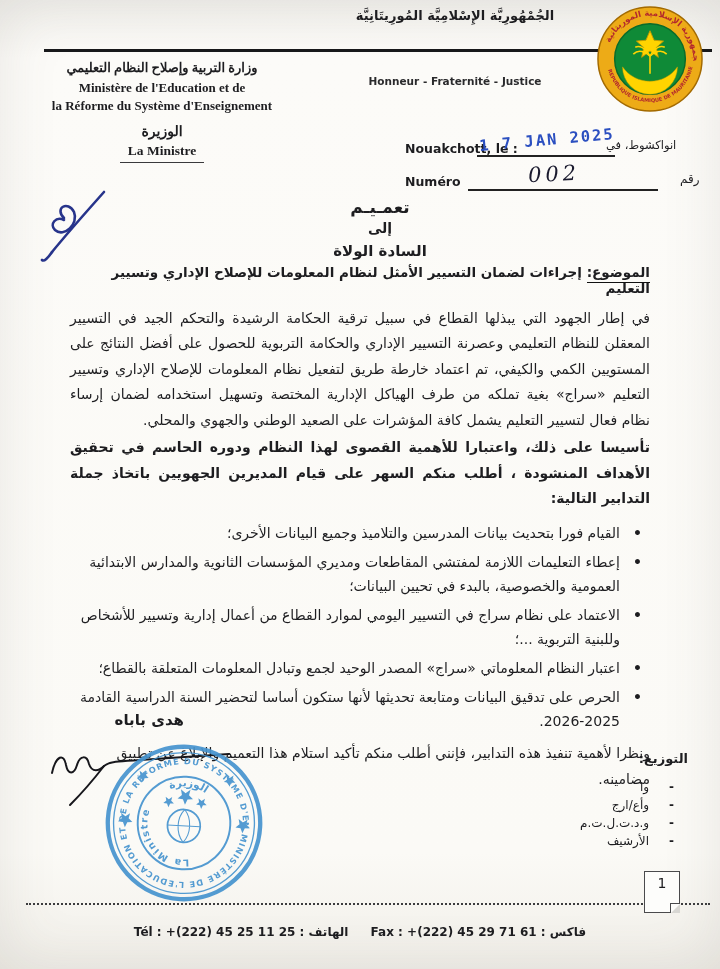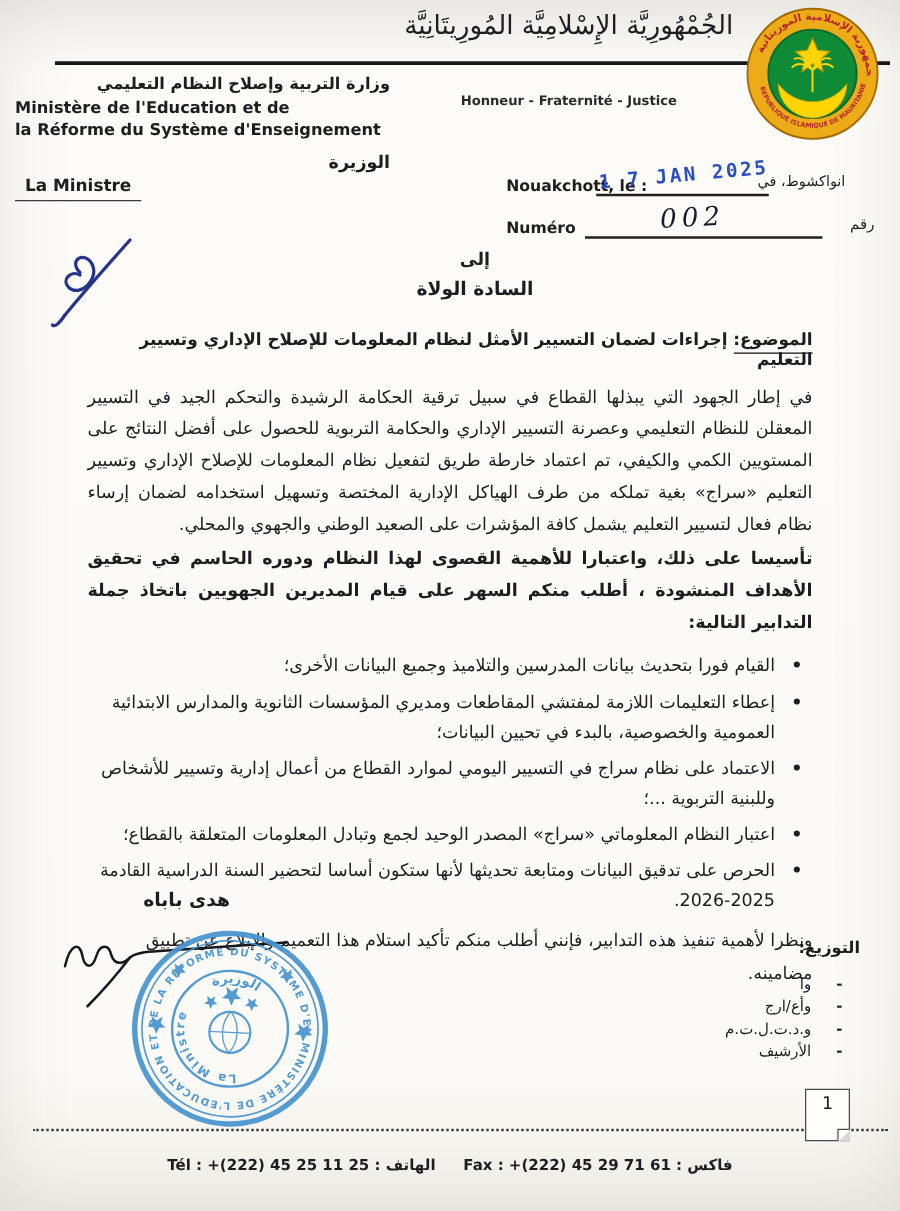--- a/index.html
+++ b/index.html
@@ -6,27 +6,27 @@
   .page{
     position:relative;width:720px;height:969px;margin:0 auto;
     background:linear-gradient(180deg,#f2f1ed 0%,#fcfbf8 6%,#fbfaf6 88%,#f1efe9 100%);
     overflow:hidden;color:#1d1d20;
     font-family:"DejaVu Sans",sans-serif;
     box-shadow:inset 0 0 60px rgba(90,85,70,.12);
   }
   .abs{position:absolute;}
   .ctr{text-align:center;}
   
-  .ar-state{top:8px;left:270px;width:370px;font-size:21px;font-weight:normal;}
+  .ar-state{top:8px;left:270px;width:370px;font-size:13px;font-weight:bold;}
   .ar-motto{top:34px;left:270px;width:370px;font-size:12.5px;}
   .hrule{top:49px;left:44px;width:668px;height:3px;background:#17181a;}
   .seal{top:5px;left:596px;width:108px;height:108px;}
   .fr-state{top:57px;left:280px;width:350px;font-size:12.5px;font-weight:bold;letter-spacing:.2px;}
   .fr-motto{top:75px;left:280px;width:350px;font-size:10.5px;font-weight:bold;color:#2a2a2c;}
-  .ministry{top:60px;left:12px;width:300px;}
+  .ministry{top:60px;left:12px;width:300px;text-align:center;font-family:Liberation Serif, serif;}
   .ministry .m-ar{font-size:13px;font-weight:bold;}
   .ministry .m-fr{font-size:13px;font-weight:bold;margin-top:3px;line-height:1.35;}
   .ministry .m-min-ar{font-size:14px;font-weight:bold;margin-top:9px;}
   .ministry .m-min-fr{font-size:13.5px;font-weight:bold;margin-top:3px;}
   .ministry .m-min-fr span{display:inline-block;border-bottom:1.6px solid #3a3a3c;padding:0 8px 3px;}
   
   .lbl-fr{font-size:12.5px;font-weight:bold;}
   .date-lbl{top:141px;left:405px;}
   .date-stamp{top:131px;left:479px;color:#2b4fc0;font-weight:bold;font-size:15.5px;
     letter-spacing:2px;transform:rotate(-5deg);font-family:"DejaVu Sans Mono",monospace;white-space:nowrap;}
@@ -127,20 +127,21 @@
 
   <svg class="abs paraph" viewBox="0 0 96 92">
     <g stroke="#27348b" stroke-width="2.6" fill="none" stroke-linecap="round">
       <path d="M76,10 C60,28 42,48 24,70"></path>
       <path d="M36,36 C26,26 40,18 46,30 C51,42 36,56 27,48 C21,42 28,34 36,38"></path>
       <path d="M24,70 C20,76 16,80 14,78"></path>
     </g>
   </svg>
 
   <div class="abs titles">
+    <div class="t-main">تعمـيـم</div>
     <div class="t-to">إلى</div>
     <div class="t-rcpt">السادة الولاة</div>
   </div>
 
   <div class="abs bodyblk">
     <div class="subject">
       <span class="sl">الموضوع:</span>
       <span>إجراءات لضمان التسيير الأمثل لنظام المعلومات للإصلاح الإداري وتسيير التعليم</span>
     </div>
     <p class="p1">في إطار الجهود التي يبذلها القطاع في سبيل ترقية الحكامة الرشيدة والتحكم الجيد في التسيير المعقلن للنظام التعليمي وعصرنة التسيير الإداري والحكامة التربوية للحصول على أفضل النتائج على المستويين الكمي والكيفي، تم اعتماد خارطة طريق لتفعيل نظام المعلومات للإصلاح الإداري وتسيير التعليم «سراج» بغية تملكه من طرف الهياكل الإدارية المختصة وتسهيل استخدامه لضمان إرساء نظام فعال لتسيير التعليم يشمل كافة المؤشرات على الصعيد الوطني والجهوي والمحلي.</p>

